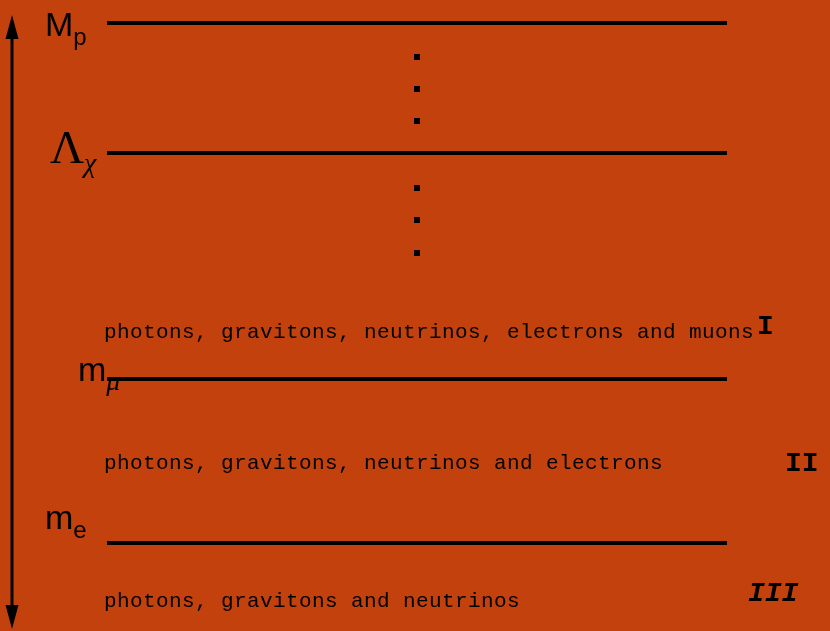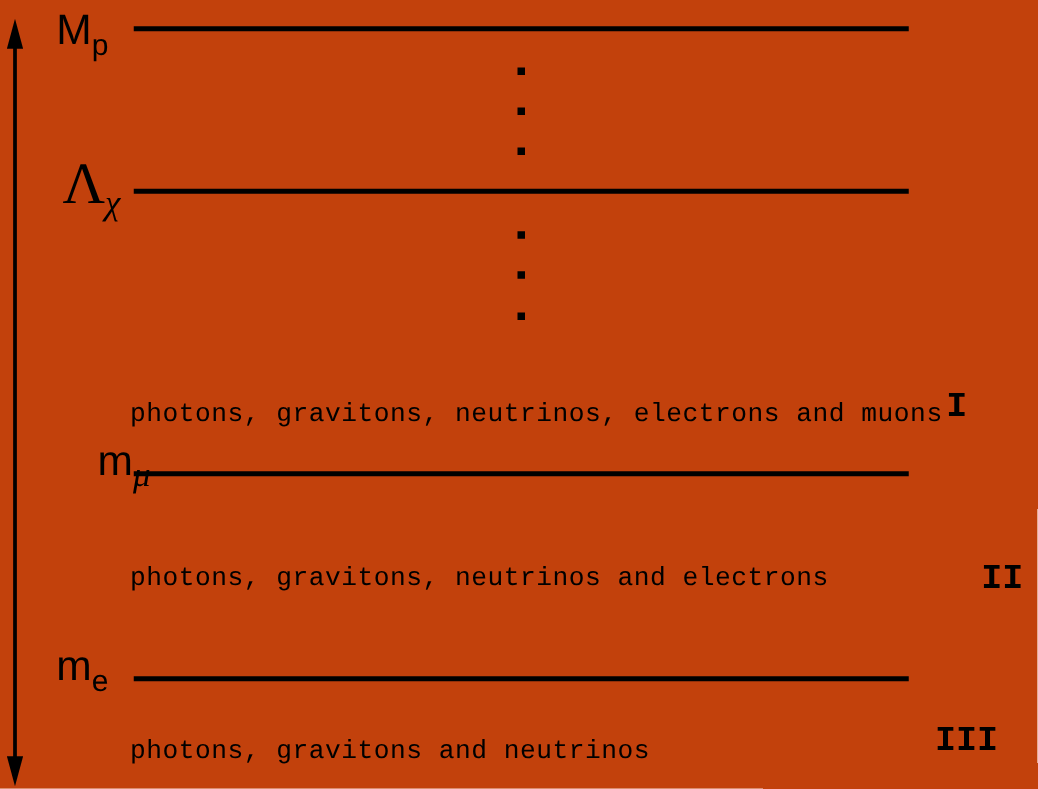--- a/index.html
+++ b/index.html
@@ -47,21 +47,21 @@
     font-size: 47px;
     font-family: "Liberation Serif", serif;
     text-align: center;
   }
   .label-muon {
     left: 45px; top: 352px;
     font-size: 34px;
     margin-left: 33px;
   }
   .label-electron {
-    left: 45px; top: 516px;
+    left: 45px; top: 500px;
     font-size: 34px;
   }
   .sub-sans {
     font-size: 24px;
     vertical-align: -9px;
     font-family: "Liberation Sans", sans-serif;
   }
   .sub-greek {
     font-size: 28px;
     vertical-align: -9px;
@@ -98,21 +98,21 @@
   .region-numeral {
     position: absolute;
     font-family: "Liberation Mono", monospace;
     font-weight: bold;
     font-size: 28px;
     line-height: 1;
     white-space: nowrap;
   }
   .numeral-1 { left: 757px; top: 313px; }
   .numeral-2 { left: 753px; top: 450px; margin-left: 32px; }
-  .numeral-3 { left: 748px; top: 580px; }
+  .numeral-3 { left: 748px; top: 580px; font-style: italic; }
 </style>
 </head>
 <body>
 
 <div class="canvas">
 
   <svg class="axis-arrow" width="30" height="631" viewBox="0 0 30 631">
     <line x1="12" y1="32" x2="12" y2="608" stroke="#000000" stroke-width="3"></line>
     <polygon points="12,15 5.5,39 18.5,39" fill="#000000"></polygon>
     <polygon points="12,629 5.5,605 18.5,605" fill="#000000"></polygon>

